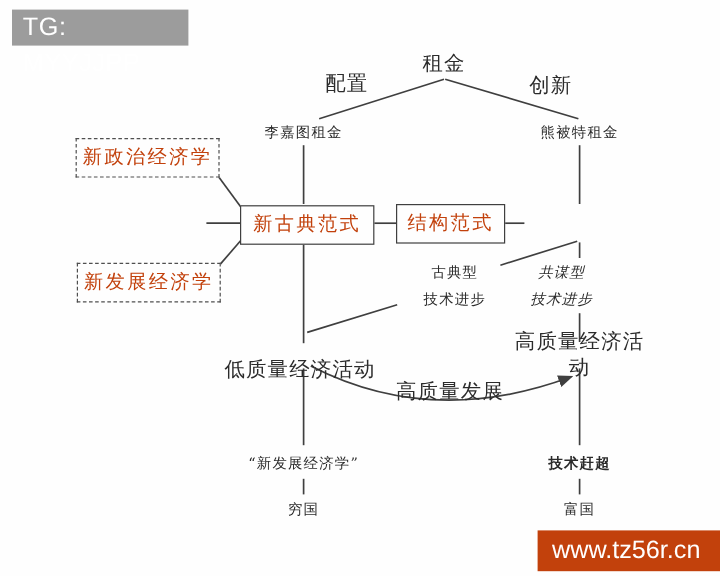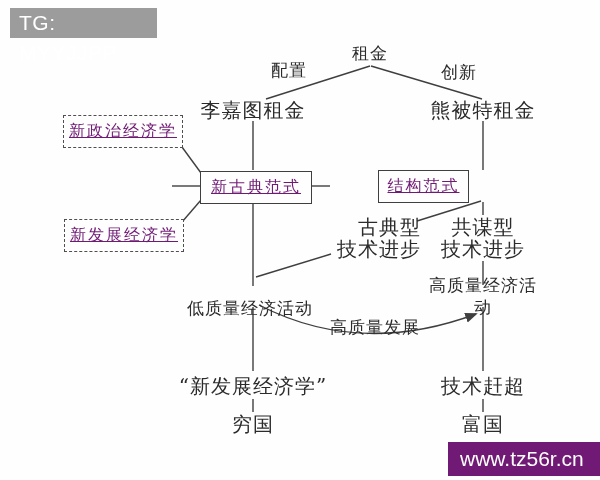--- a/index.html
+++ b/index.html
@@ -6,61 +6,61 @@
   .canvas{
     position:relative;width:600px;height:480px;background:#fefefe;overflow:hidden;
     font-family:"DejaVu Serif","Liberation Serif",serif;color:#2b2b2b;
   }
   svg.wires{position:absolute;left:0;top:0;width:600px;height:480px;}
   .lbl{
     position:absolute;transform:translate(-50%,-50%);
     font-size:17px;line-height:22px;white-space:pre-line;text-align:center;
     letter-spacing:1px;color:#2b2b2b;
   }
-  .lbl.small{font-size:20px;}
+  .lbl.small{font-size:12px;}
   .box{
     position:absolute;display:flex;align-items:center;justify-content:center;
-    font-size:16px;letter-spacing:2px;background:#fefefe;color:#701a75;text-decoration:underline;
+    font-size:16px;letter-spacing:2px;background:#fefefe;color:#c2410c;
   }
   .box.solid{border:1.5px solid #3f3f3f;}
   .box.dashed{border:1.5px dashed #4f4f4f;}
   
   .b-political{left:63px;top:115px;width:118px;height:31px;}
   .b-structuraleco{left:52px;top:171px;width:120px;height:30px;}
   .b-development{left:64px;top:219px;width:118px;height:31px;}
   
   .b-neoclassical{left:200px;top:171px;width:110px;height:31px;}
-  .b-structural{left:330px;top:170px;width:89px;height:31px;margin-left:48px;}
+  .b-structural{left:330px;top:170px;width:89px;height:31px;}
   .b-evolutionary{left:437px;top:170px;width:89px;height:31px;}
   
   .l-rent{left:370px;top:53px;}
   .l-allocation{left:289px;top:70px;text-align:center;}
   .l-innovation{left:459px;top:72px;}
   .l-ricardian{left:253px;top:110px;}
   .l-schumprent{left:483px;top:110px;}
-  .l-classicaltech{left:379px;top:238px;text-align:right;}
-  .l-collusivetech{left:483px;top:238px;}
+  .l-classicaltech{left:379px;top:238px;}
+  .l-collusivetech{left:468px;top:238px;font-style:italic;}
   .l-lowquality{left:250px;top:308px;}
   .l-highquality{left:483px;top:296px;}
   .l-hqdev{left:375px;top:327px;}
   .l-underdev{left:253px;top:386px;}
   .l-poor{left:253px;top:424px;}
-  .l-catchup{left:483px;top:386px;}
+  .l-catchup{left:483px;top:386px;font-weight:bold;}
   .l-rich{left:483px;top:424px;}
   
   .tg-banner{
     position:absolute;left:10px;top:8px;width:138px;height:30px;
     background:#9c9c9c;color:#ffffff;
     font-family:"Liberation Sans","DejaVu Sans",sans-serif;
     font-size:21px;line-height:30px;padding-left:9px;box-sizing:content-box;
     letter-spacing:0.5px;
   }
   .site-watermark{
     position:absolute;left:448px;top:442px;width:152px;height:34px;
-    background:#701a75;color:#ffffff;
+    background:#c2410c;color:#ffffff;
     font-family:"Liberation Sans","DejaVu Sans",sans-serif;
     font-size:21px;line-height:34px;padding-left:12px;box-sizing:border-box;
     overflow:hidden;white-space:nowrap;
   }
 </style>
 </head>
 <body>
 
 <div class="canvas">
 

